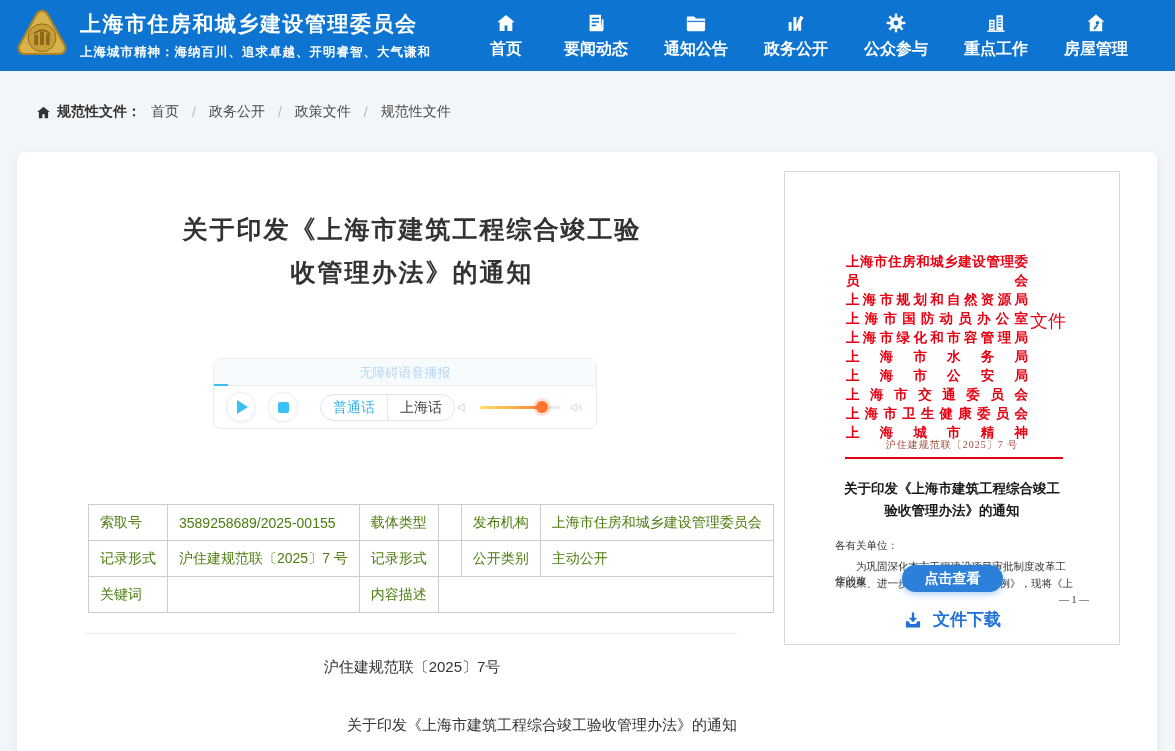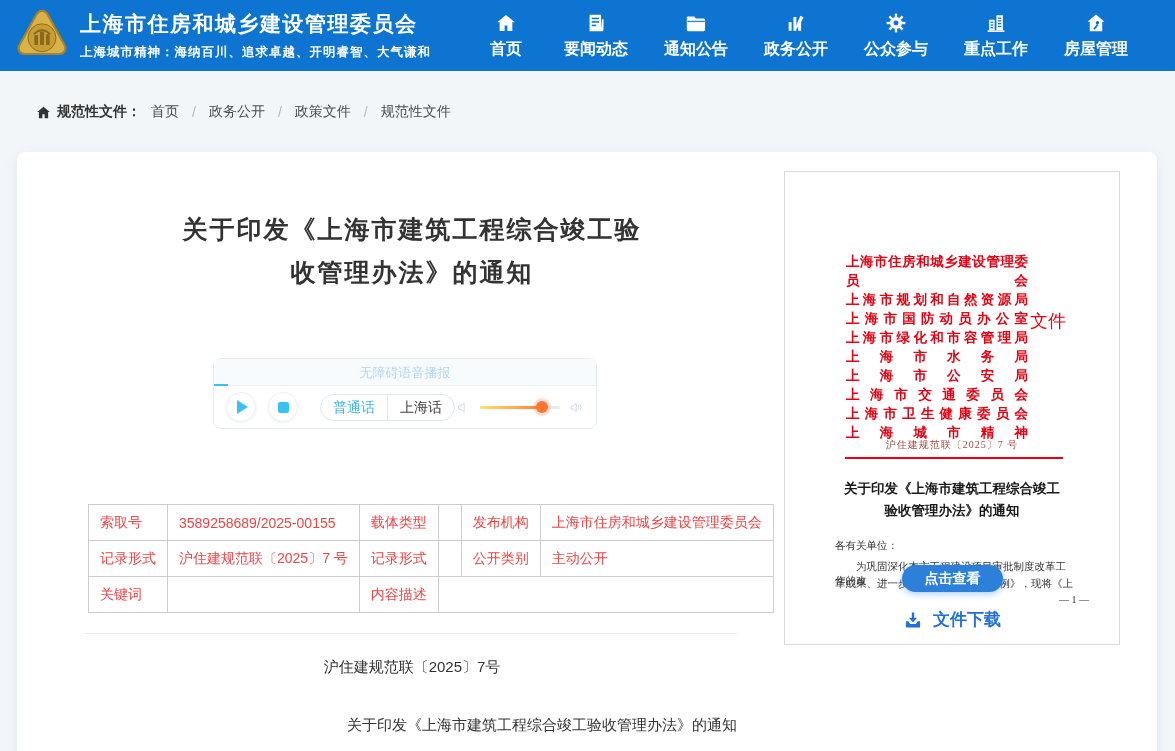--- a/index.html
+++ b/index.html
@@ -41,21 +41,21 @@
   .lang { padding:0 12px; font-size:14px; line-height:25px; cursor:pointer; white-space:nowrap; }
   .lang-active { color:#3ab5f0; }
   .lang-inactive { color:#404040; border-left:1px solid #e2e7ef; }
   .volume { margin-left:auto; display:flex; align-items:center; gap:9px; }
   .spk { width:15px; height:15px; fill:none; stroke:#c9d3e2; stroke-width:1.4; }
   .vol-track { position:relative; width:80px; height:3px; background:#e9eaf0; border-radius:2px; cursor:pointer; }
   .vol-fill { position:absolute; left:0; top:0; height:3px; width:78%; background:linear-gradient(90deg,#ffe066,#ffb24d,#ff7c3f); border-radius:2px; }
   .vol-knob { position:absolute; left:calc(78% - 6px); top:-4.5px; width:12px; height:12px; border-radius:50%; background:#ff7430; box-shadow:0 0 0 3px rgba(255,116,48,.22); }
   
   .meta-table { position:absolute; top:352px; left:71px; border-collapse:collapse; table-layout:fixed; }
-  .meta-table td { border:1px solid #ccc; height:36px; font-size:14px; color:#ef4444; padding:0 11px; overflow:hidden; white-space:nowrap; }
+  .meta-table td { border:1px solid #ccc; height:36px; font-size:14px; color:#4d7c0f; padding:0 11px; overflow:hidden; white-space:nowrap; }
   
   .divider { position:absolute; top:481px; left:68px; width:652px; height:1px; background:#ededed; }
   .p-docnum  { position:absolute; top:506px; left:70px; width:650px; text-align:center; font-size:15px; color:#333; }
   .p-doctitle{ position:absolute; top:564px; left:70px; width:650px; text-align:right; font-size:15px; color:#333; }
   
   .preview { position:absolute; left:767px; top:19px; width:336px; height:474px; border:1px solid #d9d9d9; background:#fff; }
   .agencies { position:absolute; top:80px; left:61px; width:182px; }
   .agency { font-size:13.5px; font-weight:bold; color:#e60012; line-height:19px; text-align:justify; text-align-last:justify; }
   .wenjian { position:absolute; left:245px; top:137px; font-size:18px; font-weight:normal; color:#e60012; }
   .pv-num { position:absolute; top:266px; left:0; width:100%; text-align:center; font-size:10px; color:#a14a3c; letter-spacing:1px; font-family:"Liberation Serif","DejaVu Serif",serif; }

